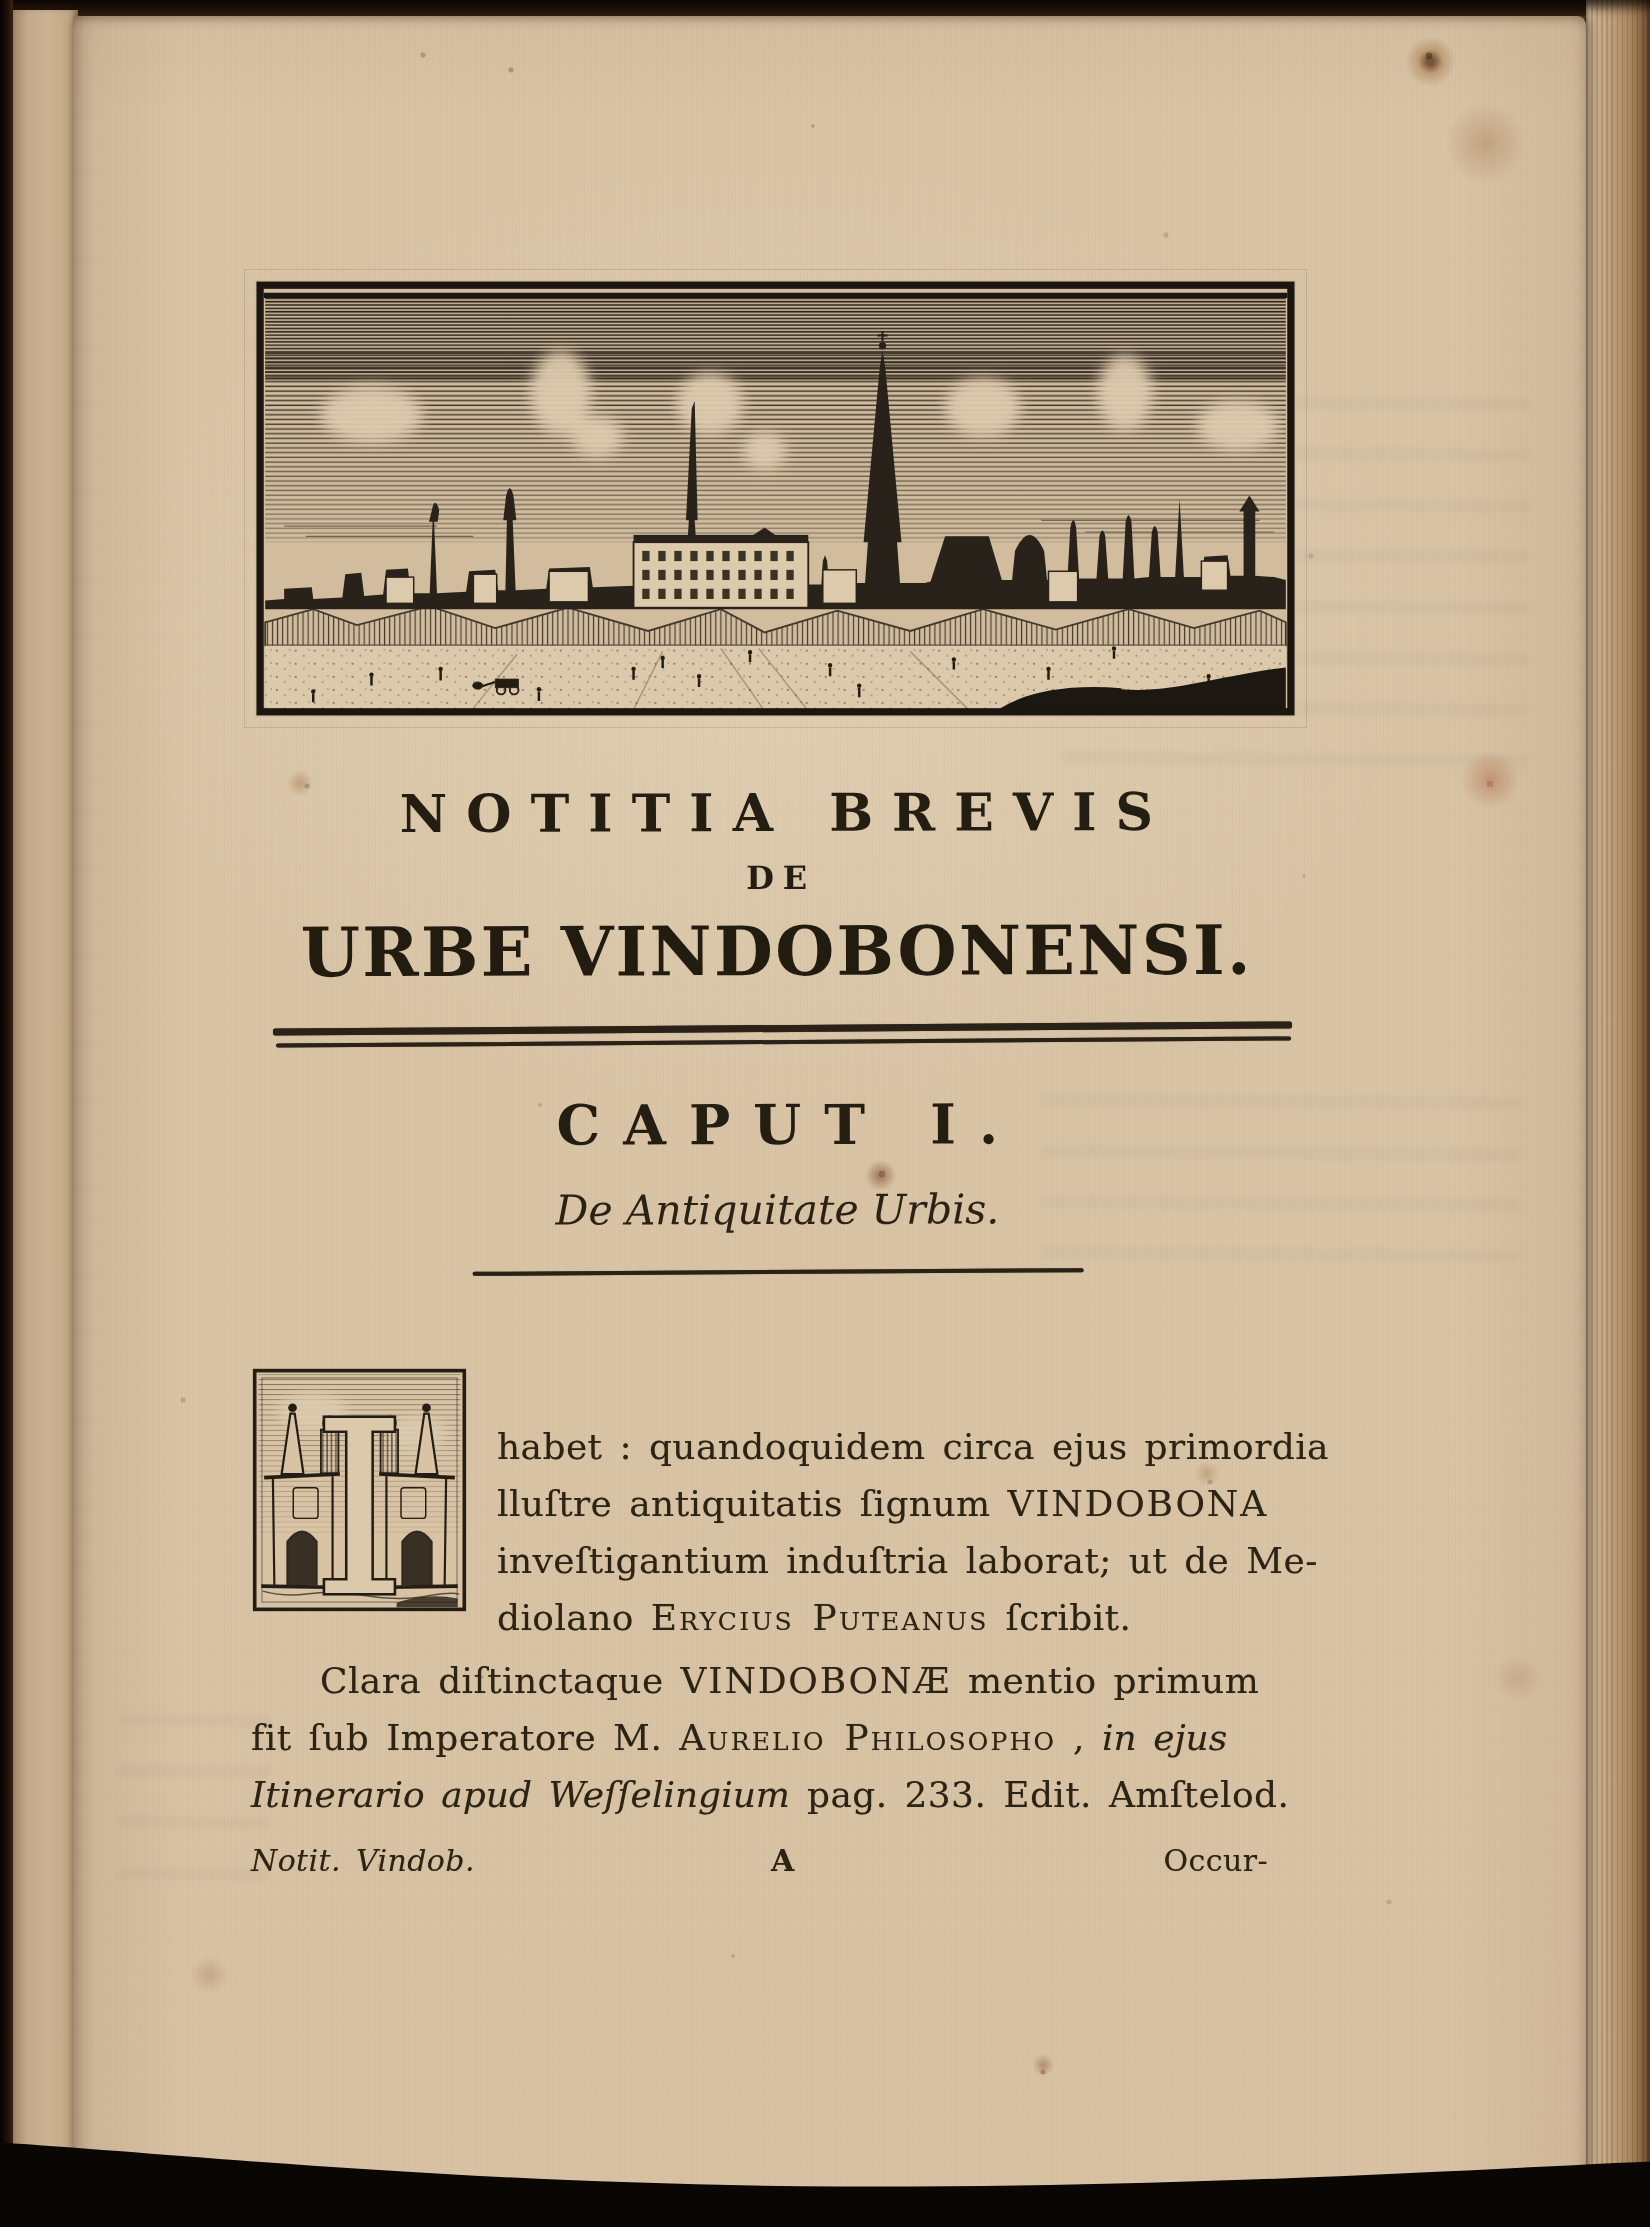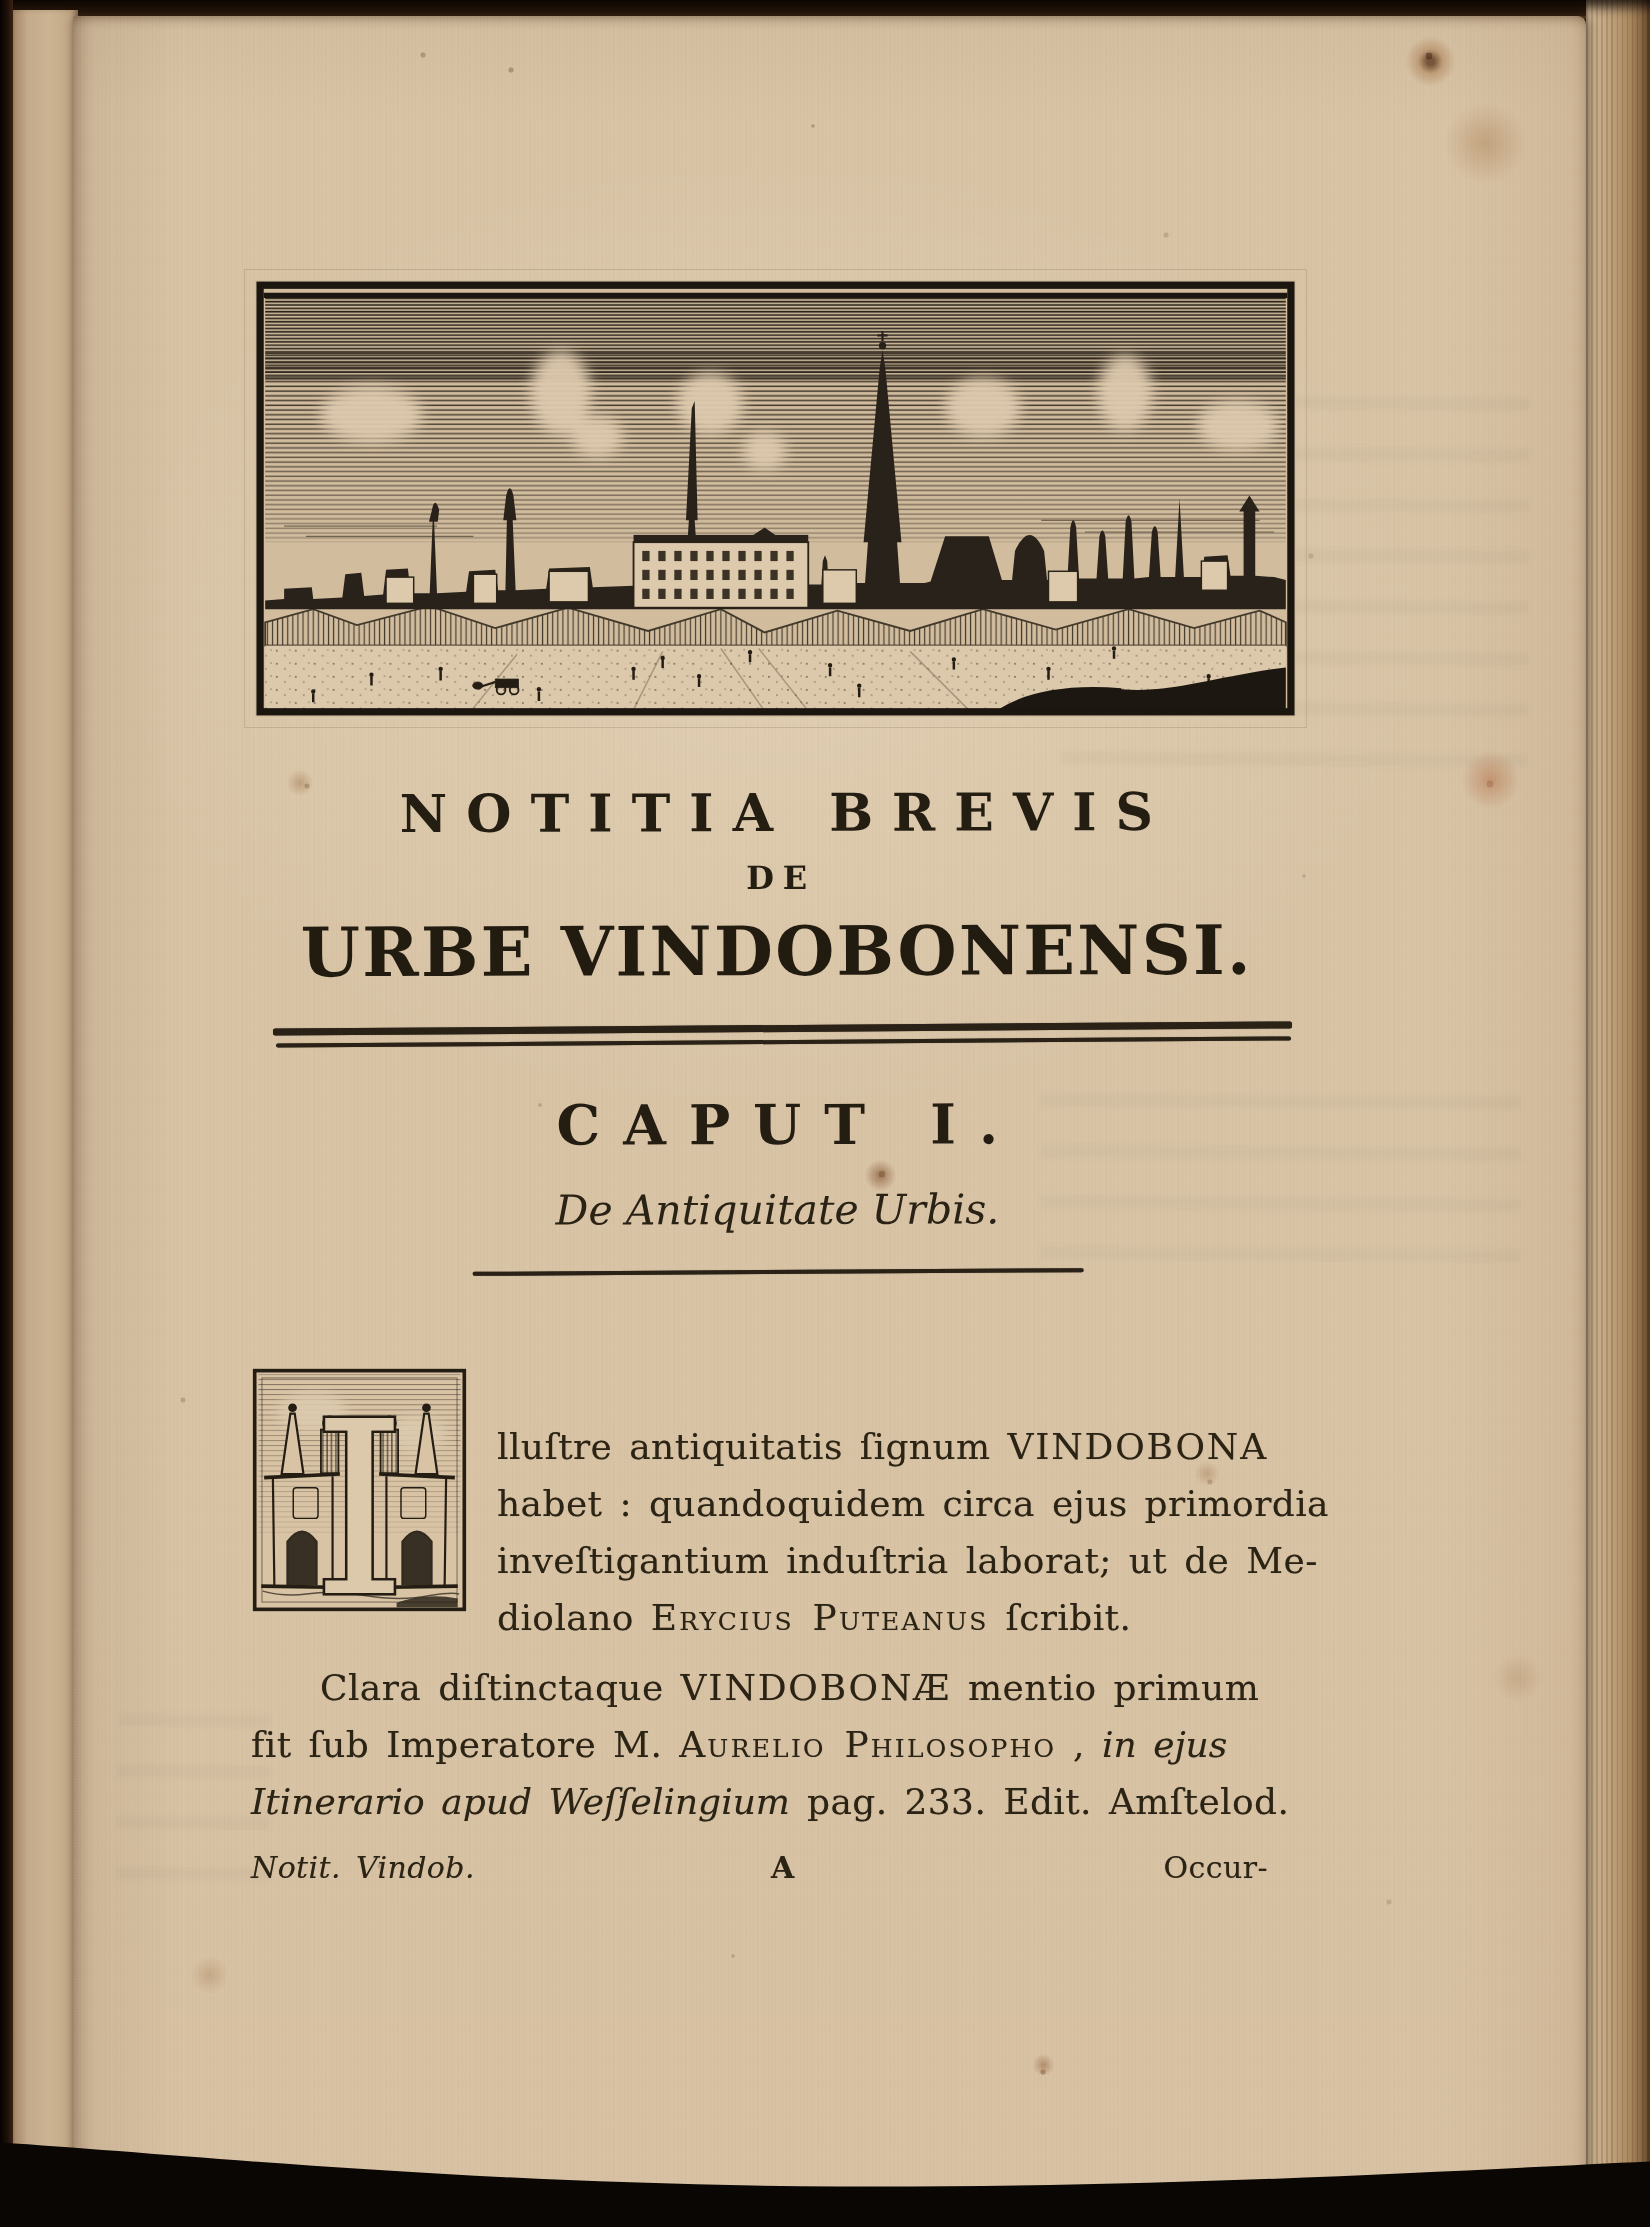--- a/index.html
+++ b/index.html
@@ -58,21 +58,21 @@
   .rule1{width:1019px;height:6.6px;margin:33px auto 0 22px;transform:rotate(-.25deg);}
   .rule2{width:1015px;height:3.6px;margin:8.7px auto 0 25px;transform:rotate(-.25deg);}
   .h2{font-size:55px;line-height:66px;letter-spacing:23px;padding-left:23px;margin:48px 0 0 0;
       font-weight:600;color:#241d12;}
   .chsub{font-size:41px;line-height:48px;font-style:italic;margin-top:28px;color:#2a2215;}
   .srule{width:611px;height:4.4px;margin:36px auto 0 auto;transform:rotate(-.2deg);}
   .bodycol{left:178px;top:1402px;width:1052px;font-size:36px;line-height:57px;
       word-spacing:5.1px;letter-spacing:0.4px;color:#2b2314;text-shadow:0 0 0.7px rgba(46,38,25,.35);}
   .bl{white-space:nowrap;}
   .initial-fig{float:left;width:217px;height:246px;margin:-51px 29px 4.4px 0;}
-  .para2{margin-top:13px;}
+  .para2{margin-top:6px;}
   .para2 .ind{padding-left:69px;}
   .seg-caps{letter-spacing:1.8px;}
   .seg-sc{font-variant:small-caps;letter-spacing:2.2px;}
   .seg-it{font-style:italic;letter-spacing:0;}
   .footer-line{margin-top:8.7px;position:relative;font-size:30px;height:57px;}
   .footer-line .fl{font-style:italic;}
   .footer-line .fc{position:absolute;left:520px;top:0;font-weight:600;}
   .footer-line .fr{position:absolute;right:35px;top:0;}
   .engraving{left:182px;top:264px;width:1041px;height:437px;outline:0.7px solid rgba(90,70,50,.18);
       outline-offset:10.2px;}
@@ -322,22 +322,22 @@
             <circle cx="108" cy="77" r="9" stroke-width="2.5"></circle>
           </g>
           <use href="#monL" transform="translate(298,0) scale(-1,1)"></use>
           <path d="M16,308 q30,8 60,4 q40,-6 80,2 q50,8 90,0 q30,-5 40,-2" stroke="#241d13" stroke-width="2" fill="none" opacity=".7"></path>
           <path d="M200,324 q40,-14 84,-6 l0,12 l-84,0 z" fill="#241d13" opacity=".8"></path>
           <text x="149" y="310" text-anchor="middle" font-family="'DejaVu Serif',serif" font-size="330" fill="#dcc8ab" stroke="#241d13" stroke-width="7" paint-order="stroke">I</text>
           <rect x="5" y="5" width="288" height="328" fill="none" stroke="#241d13" stroke-width="5"></rect>
           <rect x="15" y="15" width="268" height="308" fill="none" stroke="#241d13" stroke-width="1.5" opacity=".5"></rect>
         </svg>
       </span>
+      <div class="bl"><span>habet :  quandoquidem circa ejus primordia</span></div>
       <div class="bl"><span>lluſtre antiquitatis ſignum </span><span class="seg-caps">VINDOBONA</span></div>
-      <div class="bl"><span>habet :  quandoquidem circa ejus primordia</span></div>
       <div class="bl"><span>inveſtigantium induſtria laborat;  ut de Me-</span></div>
       <div class="bl"><span>diolano </span><span class="seg-sc">Erycius Puteanus</span><span> ſcribit.</span></div>
     </div>
     <div class="para2">
       <div class="bl ind"><span>Clara diſtinctaque </span><span class="seg-caps">VINDOBONÆ</span><span> mentio primum</span></div>
       <div class="bl"><span>fit ſub Imperatore M. </span><span class="seg-sc">Aurelio Philosopho</span><span> , </span><span class="seg-it">in ejus</span></div>
       <div class="bl"><span class="seg-it">Itinerario apud Weſſelingium</span><span> pag. 233.  Edit. Amſtelod.</span></div>
     </div>
     <div class="footer-line">
       <span class="fl">Notit. Vindob.</span>

